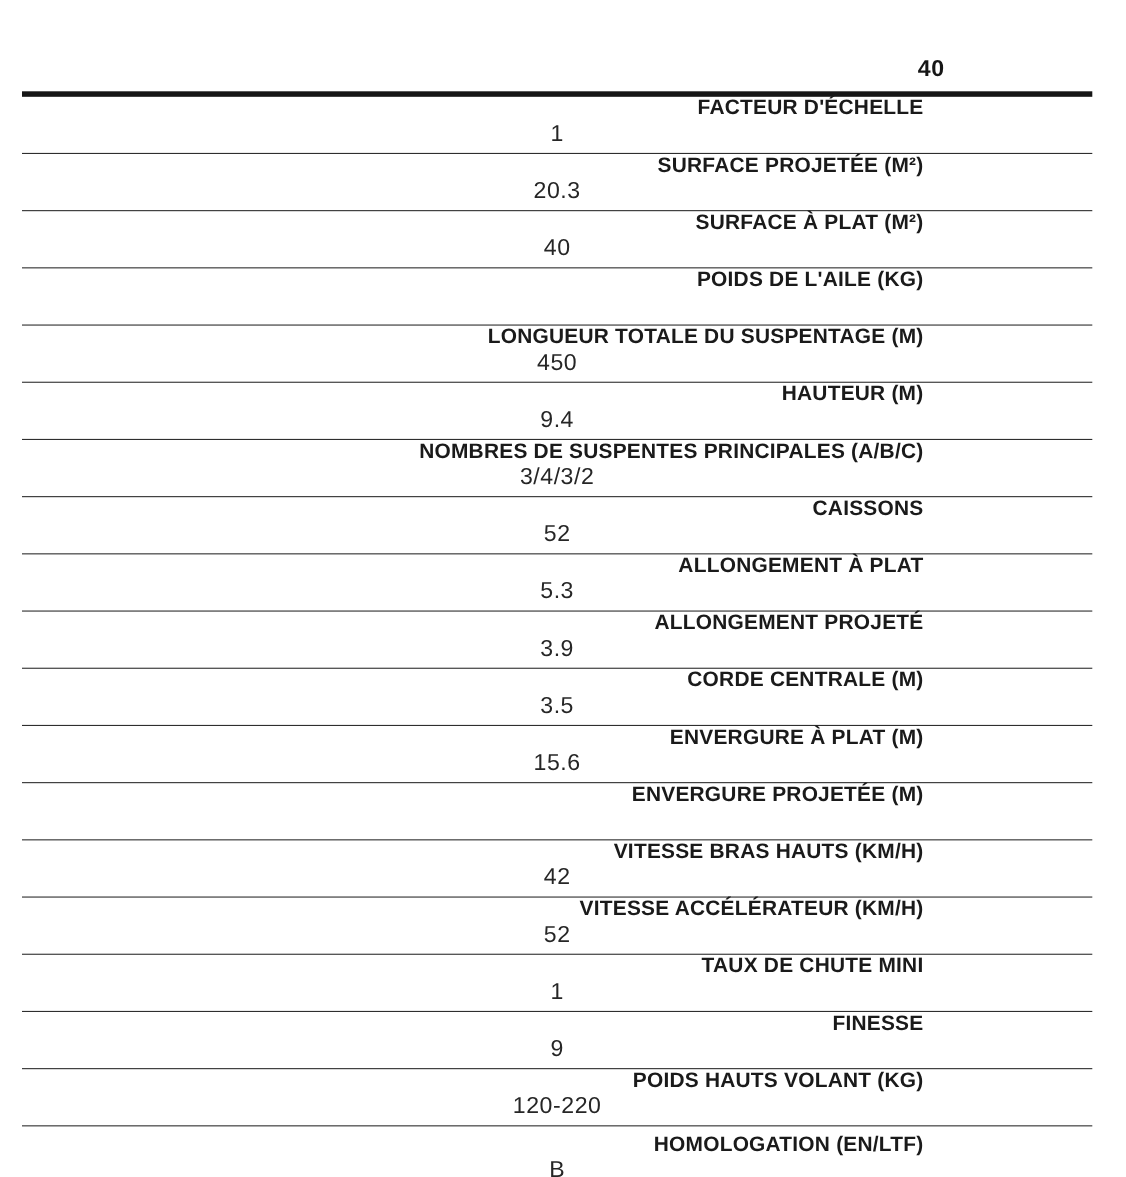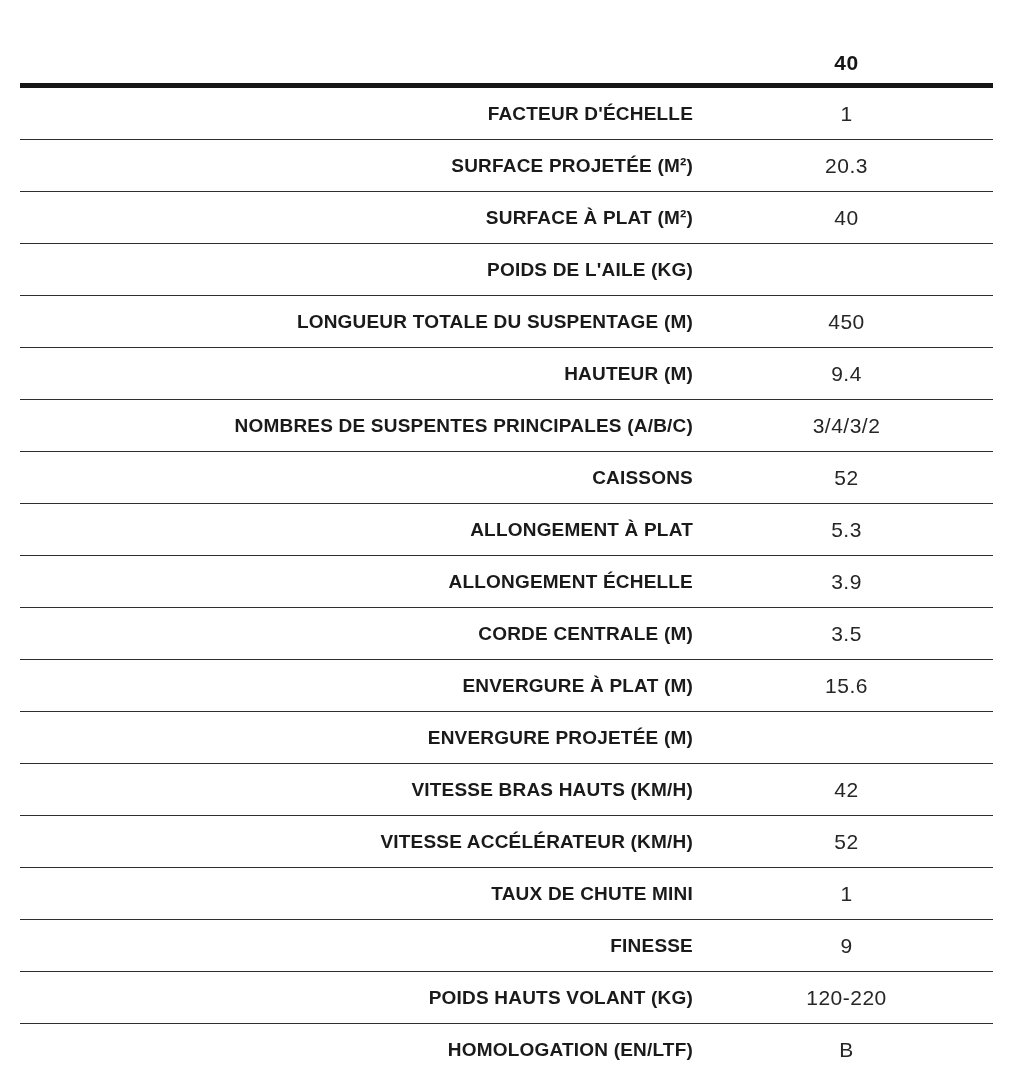--- a/index.html
+++ b/index.html
@@ -28,20 +28,21 @@
     height: 56px;
     padding-top: 10px;
     align-items: center;
     border-bottom: 5px solid #161616;
   }
   .row {
     display: flex;
     height: 52px;
     align-items: center;
     border-bottom: 1.5px solid #2e2e2e;
+    flex-direction: column;
   }
   #rows .row:last-child {
     border-bottom: none;
     justify-content: flex-end;
   }
   .label-cell {
     width: 680px;
     text-align: right;
     padding-right: 7px;
     font-weight: 700;
@@ -113,21 +114,21 @@
     <div class="label-cell">CAISSONS</div>
     <div class="value-cell">52</div>
   </div>
 
   <div class="row">
     <div class="label-cell">ALLONGEMENT À PLAT</div>
     <div class="value-cell">5.3</div>
   </div>
 
   <div class="row">
-    <div class="label-cell">ALLONGEMENT ÉCHELLE</div>
+    <div class="label-cell">ALLONGEMENT PROJETÉ</div>
     <div class="value-cell">3.9</div>
   </div>
 
   <div class="row">
     <div class="label-cell">CORDE CENTRALE (M)</div>
     <div class="value-cell">3.5</div>
   </div>
 
   <div class="row">
     <div class="label-cell">ENVERGURE À PLAT (M)</div>

